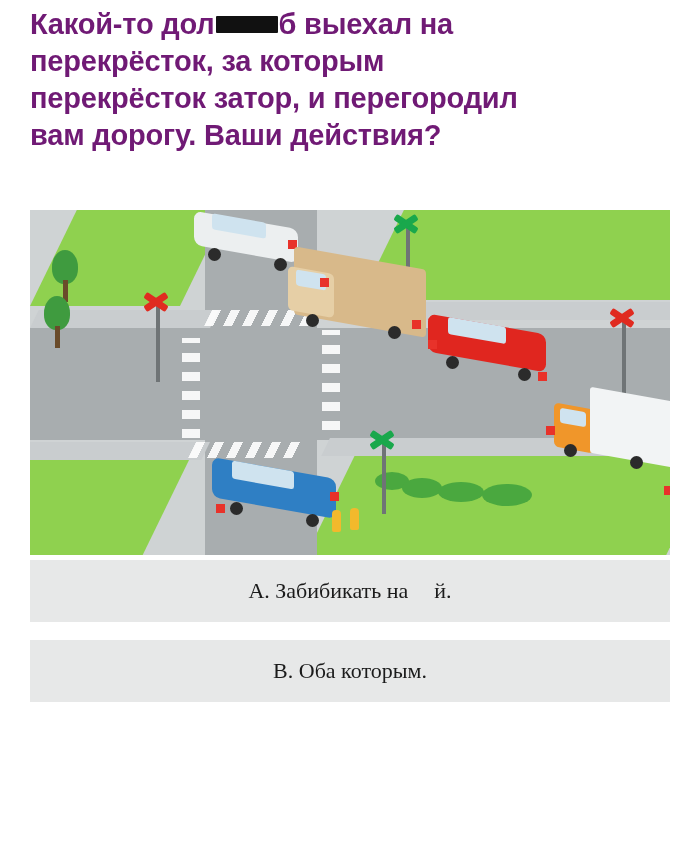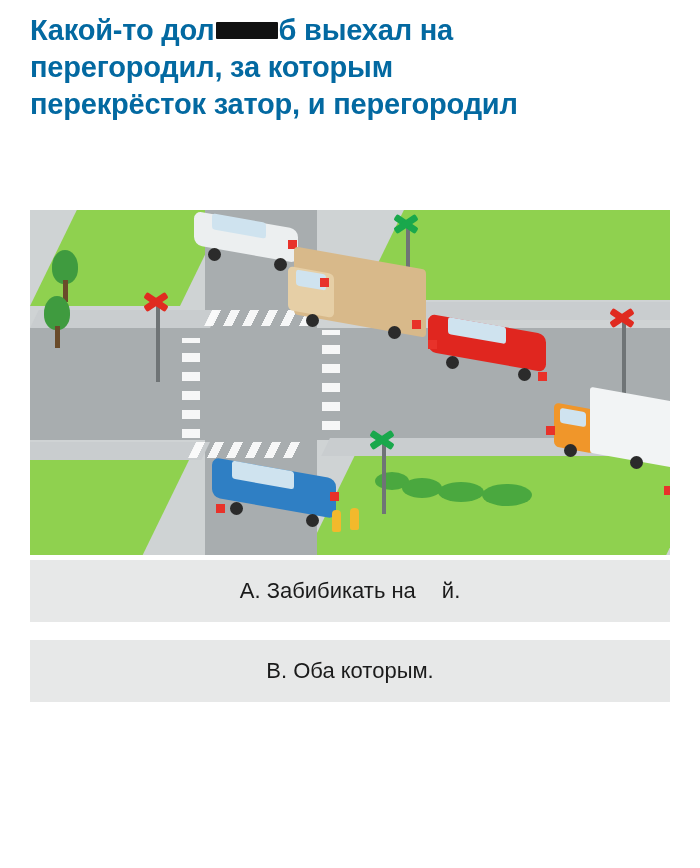--- a/index.html
+++ b/index.html
@@ -10,26 +10,26 @@
     overflow:hidden;
   }
   .page{
     position:relative;
     width:700px;height:868px;
     background:#ffffff;
   }
   
   .question{
     position:absolute;
-    left:30px; top:12px;
+    left:30px; top:6px;
     width:640px;
     font-size:29px;
     font-weight:bold;
     line-height:1.28;
-    color:#0369a1;
+    color:#701a75;
     letter-spacing:-0.2px;
   }
   .redact-inline{
     display:inline-block;
     background:#111;
     width:62px;
     height:17px;
     vertical-align:middle;
     margin:0 1px;
     position:relative;
@@ -117,42 +117,43 @@
     position:relative;
     height:62px;
     background:#e7e8e8;
     margin-bottom:18px;
     display:flex;
     align-items:center;
     justify-content:center;
     font-size:22px;
     color:#1b1b1b;
   }
-  .answer .txt{ position:relative; }
+  .answer .txt{ position:relative;font-family:Liberation Serif, serif; }
   .redact-a{
     display:inline-block;
     background:#e7e8e8;
     width:26px;height:20px;
     vertical-align:middle;
   }
   .bottom-fade{
     position:absolute;
     left:0; bottom:0; width:700px; height:18px;
     background:#ffffff;
   }
 </style>
 </head>
 <body>
 
 <div class="page">
 
   <div class="question">
     <span>Какой-то дол</span><span class="redact-inline"></span><span>б выехал на</span><br>
-    <span>перегородил, за которым</span><br>
+    <span>перекрёсток, за которым</span><br>
     <span>перекрёсток затор, и перегородил</span><br>
+    <span>вам дорогу. Ваши действия?</span>
   </div>
 
   <div class="illus">
 
     <div class="grass g-tl"></div>
     <div class="grass g-tr"></div>
     <div class="grass g-bl"></div>
     <div class="grass g-br"></div>
 
     <div class="road-h"></div>

